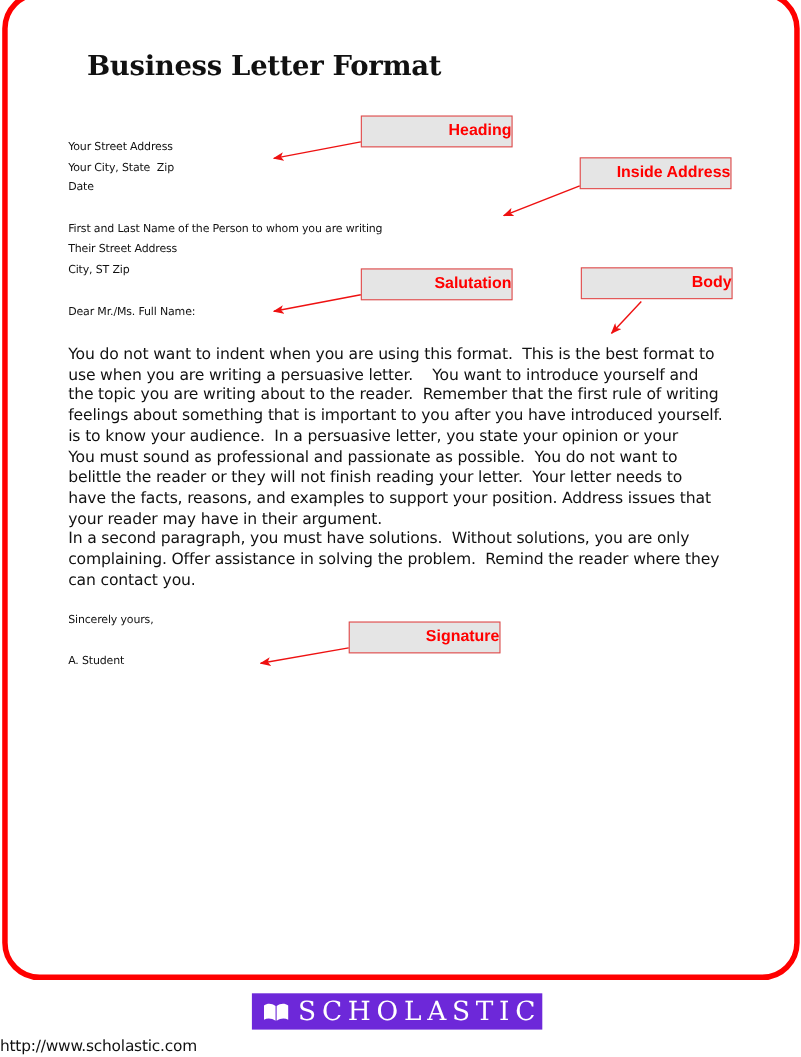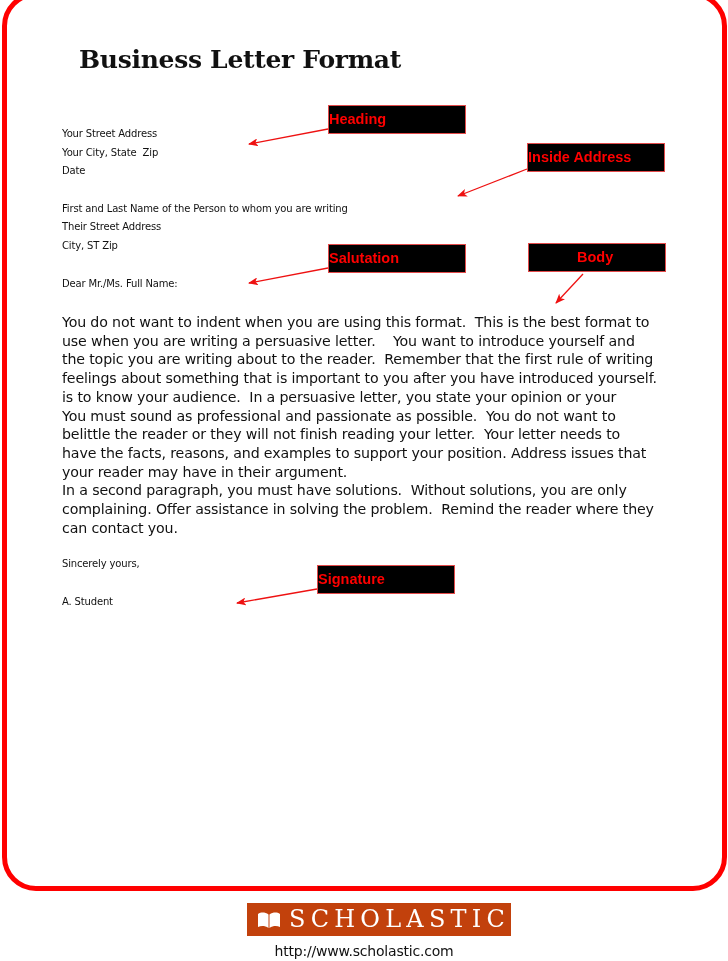--- a/index.html
+++ b/index.html
@@ -13,34 +13,34 @@
       font-family: "DejaVu Serif", serif; font-weight: bold; font-size: 25px; color: #111;
       letter-spacing: -0.3px;
     }
     .line {
       position: absolute; left: 62px; font-size: 10px; color: #111; white-space: pre; line-height: 18.7px;
       letter-spacing: -0.15px;
     }
     .body-para { position: absolute; left: 62px; top: 313px; width: 620px; }
     .body-para .bl { font-size: 14.2px; color: #111; white-space: pre; line-height: 18.7px; letter-spacing: -0.15px; }
     .callout {
-      position: absolute; width: 138px; height: 29px; border: 1px solid #e34a4a; background: #000000;
+      position: absolute; width: 138px; height: 29px; border: 1px solid #e34a4a; background: #e5e5e5;
       color: #ff0000; font-weight: bold; font-family: "Liberation Sans", sans-serif; font-size: 14.5px;
-      text-align: left; line-height: 27px; box-sizing: border-box;
+      text-align: right; line-height: 27px; box-sizing: border-box;
     }
     svg.arrows { position: absolute; left: 0; top: 0; width: 728px; height: 961px; pointer-events: none; }
     .logo {
-      position: absolute; left: 247px; top: 903px; width: 264px; height: 33px; background: #c2410c;
+      position: absolute; left: 229px; top: 903px; width: 264px; height: 33px; background: #6d28d9;
       display: flex; align-items: center; box-sizing: border-box; padding-left: 10px;
     }
     .logo-word {
       color: #fff; font-family: "DejaVu Serif", serif; font-size: 24px; letter-spacing: 5.2px; margin-left: 8px; line-height: 33px;
     }
     .url {
-      position: absolute; left: 0; width: 728px; top: 943px; text-align: center; font-size: 14px; color: #111;
+      position: absolute; left: 0; width: 728px; top: 943px; text-align: left; font-size: 14px; color: #111;
       font-family: "DejaVu Sans", sans-serif; letter-spacing: -0.2px;
     }
   </style>
 </head>
 <body>
 
 <div class="frame"></div>
 
 <h1 class="title">Business Letter Format</h1>
 

